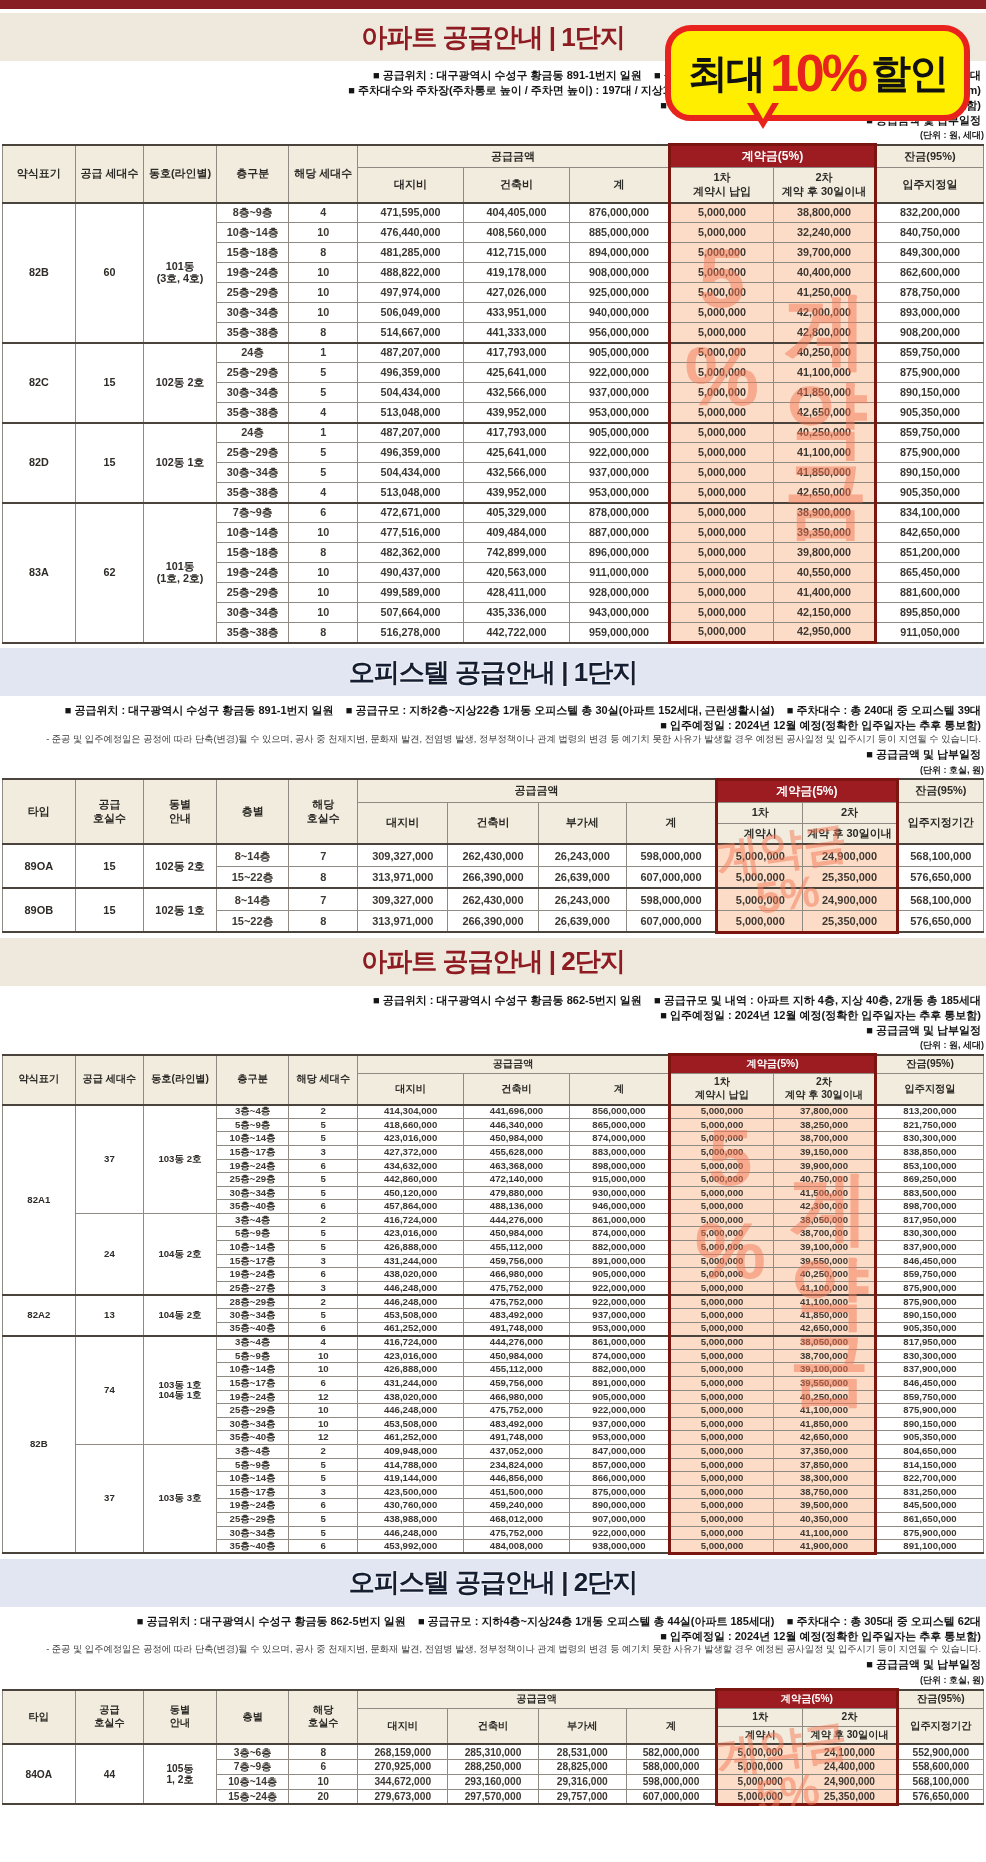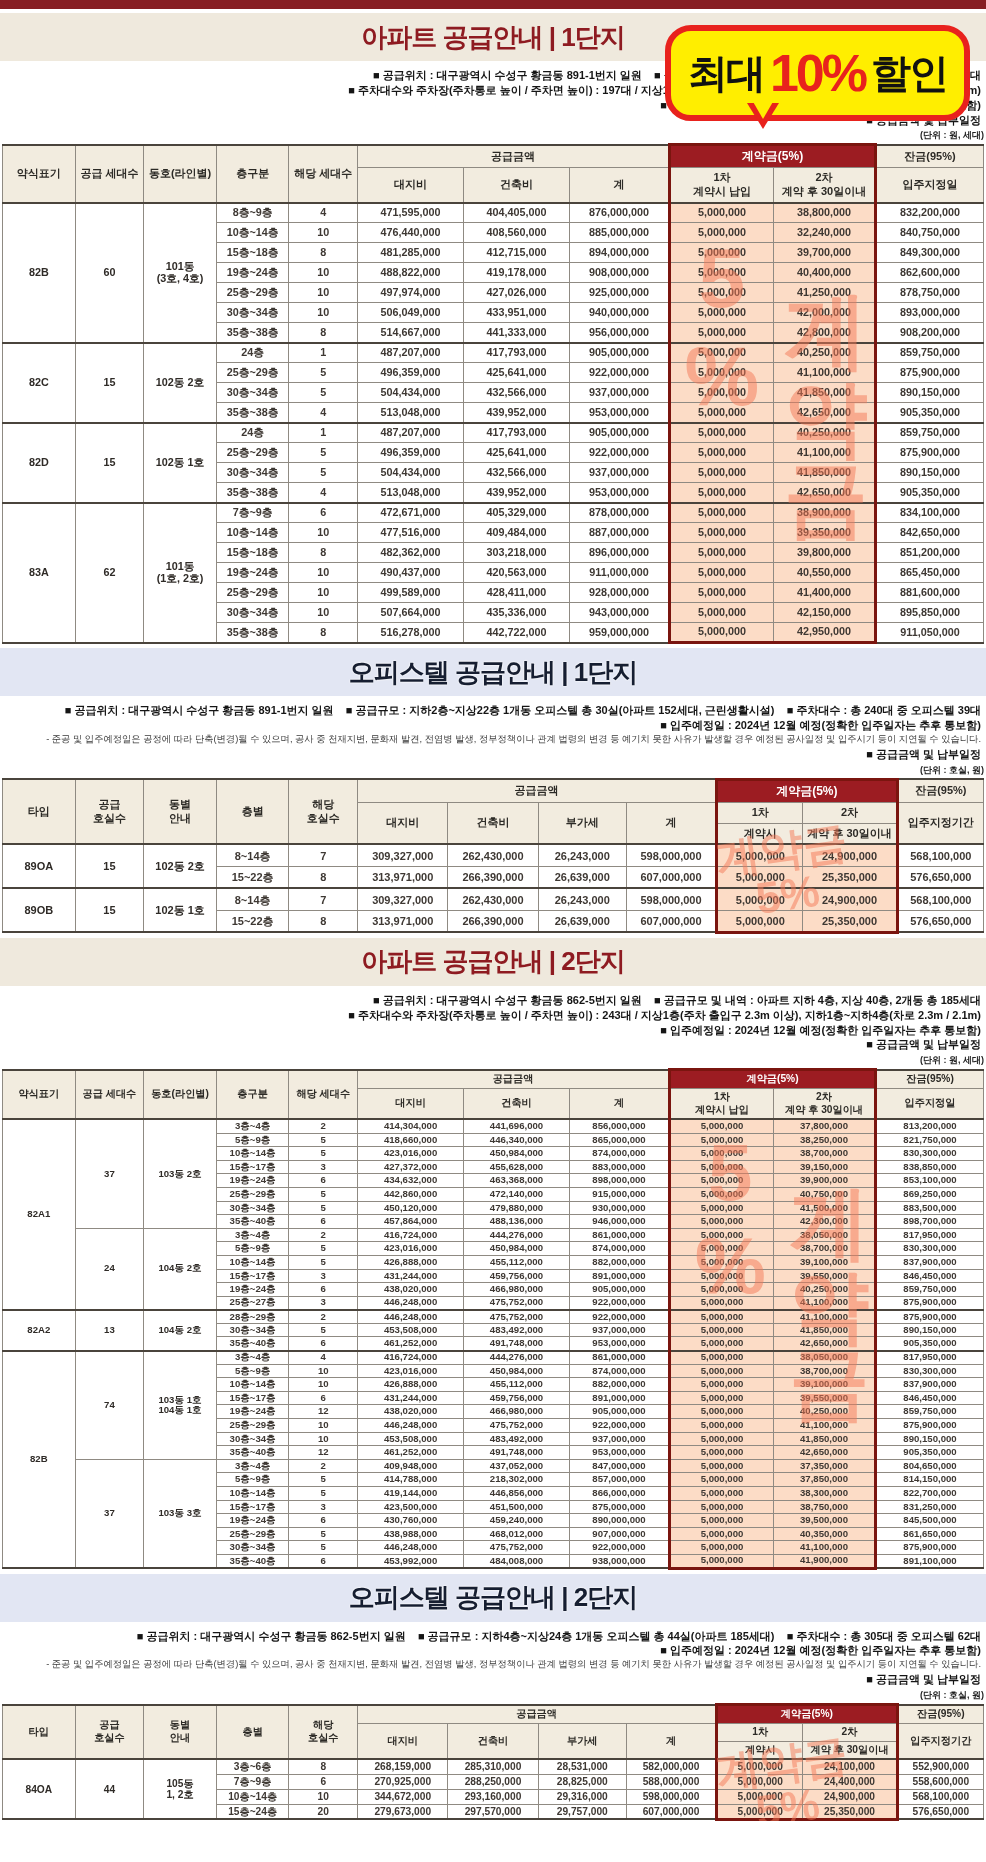--- a/index.html
+++ b/index.html
@@ -308,21 +308,21 @@
               <td>409,484,000</td>
               <td>887,000,000</td>
               <td class="ct ct-l">5,000,000</td>
               <td class="ct ct-r">39,350,000</td>
               <td>842,650,000</td>
             </tr>
             <tr>
               <td>15층~18층</td>
               <td>8</td>
               <td>482,362,000</td>
-              <td>303,218,000</td>
+              <td>742,899,000</td>
               <td>896,000,000</td>
               <td class="ct ct-l">5,000,000</td>
               <td class="ct ct-r">39,800,000</td>
               <td>851,200,000</td>
             </tr>
             <tr>
               <td>19층~24층</td>
               <td>10</td>
               <td>490,437,000</td>
               <td>420,563,000</td>
@@ -478,21 +478,20 @@
       <div class="wm wm-r">계약금 5%</div>
     </div>
   </section>
 
   <section>
     <div class="band band-apt">
       <div class="band-title t-apt">아파트 공급안내 | 2단지</div>
     </div>
     <div class="info">
         <div class="info-line">■ 공급위치 : 대구광역시 수성구 황금동 862-5번지 일원    ■ 공급규모 및 내역 : 아파트 지하 4층, 지상 40층, 2개동 총 185세대</div>
-        <div class="info-line">■ 주차대수와 주차장(주차통로 높이 / 주차면 높이) : 243대 / 지상1층(주차 출입구 2.3m 이상), 지하1층~지하4층(차로 2.3m / 2.1m)</div>
         <div class="info-line">■ 입주예정일 : 2024년 12월 예정(정확한 입주일자는 추후 통보함)</div>
         <div class="info-line">■ 공급금액 및 납부일정</div>
       </div>
     <div class="unit">(단위 : 원, 세대)</div>
     <div class="twrap s2">
       <table>
           <colgroup>
             <col style="width: 7.4%;">
             <col style="width: 7%;">
             <col style="width: 7.4%;">
@@ -799,21 +798,21 @@
               <td>437,052,000</td>
               <td>847,000,000</td>
               <td class="ct ct-l">5,000,000</td>
               <td class="ct ct-r">37,350,000</td>
               <td>804,650,000</td>
             </tr>
             <tr>
               <td>5층~9층</td>
               <td>5</td>
               <td>414,788,000</td>
-              <td>218,302,000</td>
+              <td>234,824,000</td>
               <td>857,000,000</td>
               <td class="ct ct-l">5,000,000</td>
               <td class="ct ct-r">37,850,000</td>
               <td>814,150,000</td>
             </tr>
             <tr>
               <td>10층~14층</td>
               <td>5</td>
               <td>419,144,000</td>
               <td>446,856,000</td>

